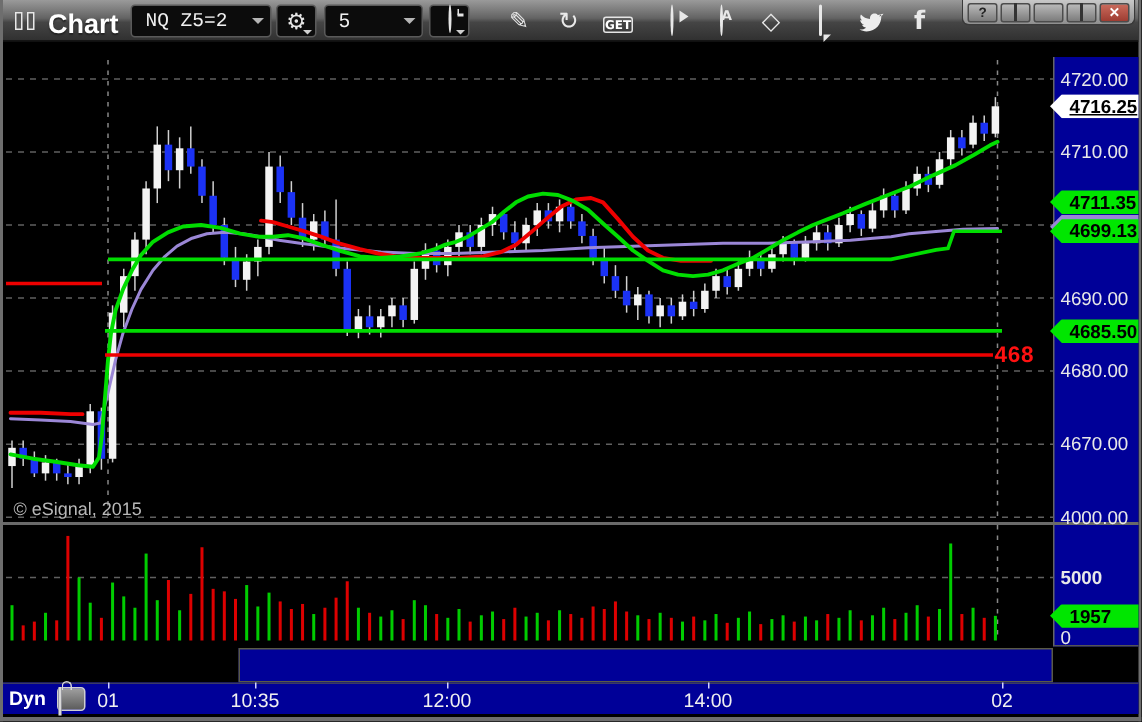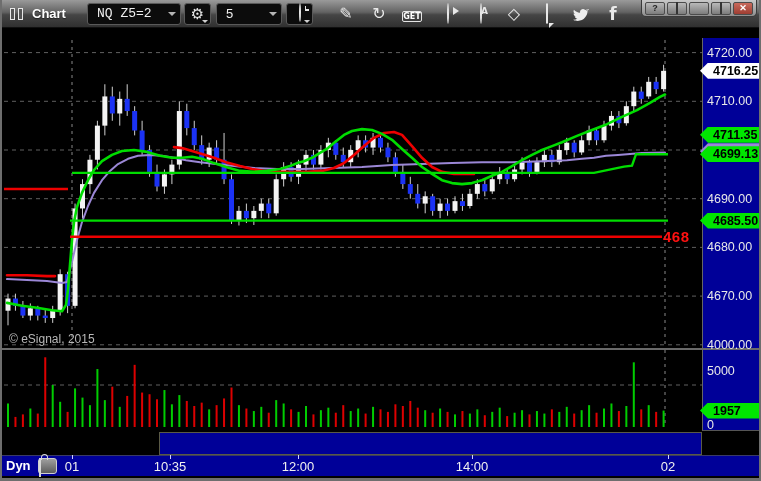--- a/index.html
+++ b/index.html
@@ -3,21 +3,21 @@
 <meta charset="utf-8">
 <style>
   html,body{margin:0;padding:0;background:#222;}
   *{box-sizing:border-box;}
   #win{position:relative;width:761px;height:481px;background:#000;font-family:"Liberation Sans",sans-serif;overflow:hidden;border-left:2px solid #6e6e6e;border-right:2px solid #6e6e6e;border-bottom:3px solid #6e6e6e;}
   
   #titlebar{position:absolute;left:0;top:0;width:100%;height:28px;background:linear-gradient(#9a9a9a,#636363 45%,#454545 55%,#303030);border-bottom:1px solid #101010;}
   .win-glyph-icon{position:absolute;left:8px;top:8px;width:16px;height:12px;}
   .win-glyph-icon i{position:absolute;top:0;width:5px;height:12px;border:1.5px solid #e8e8e8;background:#555;}
   .win-glyph-icon i:first-child{left:0}.win-glyph-icon i:last-child{left:8px}
-  #win-title{position:absolute;left:30px;top:6px;font-size:13px;font-weight:bold;color:#fff;text-shadow:0 1px 1px #222;}
+  #win-title{position:absolute;left:30px;top:6px;font-size:18px;font-weight:bold;color:#fff;text-shadow:0 1px 1px #222;}
   .combo{position:absolute;top:3px;height:22px;background:#0c0c0c;border:1px solid #5a5a5a;border-radius:3px;color:#f0f0f0;font-size:13px;line-height:20px;padding-left:9px;}
   .combo .arr{position:absolute;right:4px;top:8px;width:0;height:0;border-left:4px solid transparent;border-right:4px solid transparent;border-top:4px solid #b5b5b5;}
   #symbol-combo{left:85px;width:94px;font-family:Liberation Mono, monospace;}
   #interval-combo{left:214px;width:66px;}
   .tool-btn{position:absolute;top:3px;width:27px;height:22px;background:#0c0c0c;border:1px solid #5a5a5a;border-radius:3px;color:#e5e5e5;text-align:center;}
   .tool-btn .mini-arr{position:absolute;right:2px;bottom:1px;width:0;height:0;border-left:3px solid transparent;border-right:3px solid transparent;border-top:3px solid #cfcfcf;}
   #gear-btn{left:182px;}#clock-btn{left:284px;}
   .glyph{font-family:"DejaVu Sans",sans-serif;font-size:15px;line-height:20px;}
   .flat-icon{position:absolute;top:4px;color:#e9e9e9;font-family:"DejaVu Sans",sans-serif;font-size:16px;width:26px;text-align:center;}
   .clock-face{position:relative;margin:3px auto 0;width:13px;height:13px;border:1.5px solid #e5e5e5;border-radius:50%;}
@@ -437,23 +437,23 @@
   <div id="lock-btn"><span class="padlock"></span></div>
 
   <div id="overlay">
       <div class="axlabel" style="top: 45.6px;">4720.00</div>
       <div class="axlabel" style="top: 94.3px;">4710.00</div>
       <div class="axlabel" style="top: 143px;">4700.00</div>
       <div class="axlabel" style="top: 191.7px;">4690.00</div>
       <div class="axlabel" style="top: 240.4px;">4680.00</div>
       <div class="axlabel" style="top: 289.1px;">4670.00</div>
       <div class="axlabel" style="top: 337.8px;">4000.00</div>
-      <div class="axlabel" style="top: 364px;">5000</div>
+      <div class="axlabel" style="top: 378px; font-weight: bold;">5000</div>
       <div class="axlabel" style="top: 418px;">0</div>
-      <div class="tag" style="top: 62.8625px; background: rgb(255, 255, 255);">4716.25</div>
+      <div class="tag" style="top: 62.8625px; background: rgb(255, 255, 255); text-decoration: underline;">4716.25</div>
       <div class="tag" style="top: 86.7255px; background: rgb(0, 230, 0); margin-top: 40px;">4711.35</div>
       <div class="tag" style="top: 143.237px; background: rgb(155, 135, 214);"></div>
       <div class="tag" style="top: 146.237px; background: rgb(0, 230, 0);">4699.13</div>
       <div class="tag" style="top: 212.615px; background: rgb(0, 230, 0);">4685.50</div>
       <div class="tag" style="top: 402.561px; background: rgb(0, 230, 0);">1957</div>
       <div class="tlabel" style="left: 70px;">01</div>
       <div class="ttick" style="left: 70px;"></div>
       <div class="tlabel" style="left: 168px;">10:35</div>
       <div class="ttick" style="left: 168px;"></div>
       <div class="tlabel" style="left: 296px;">12:00</div>

